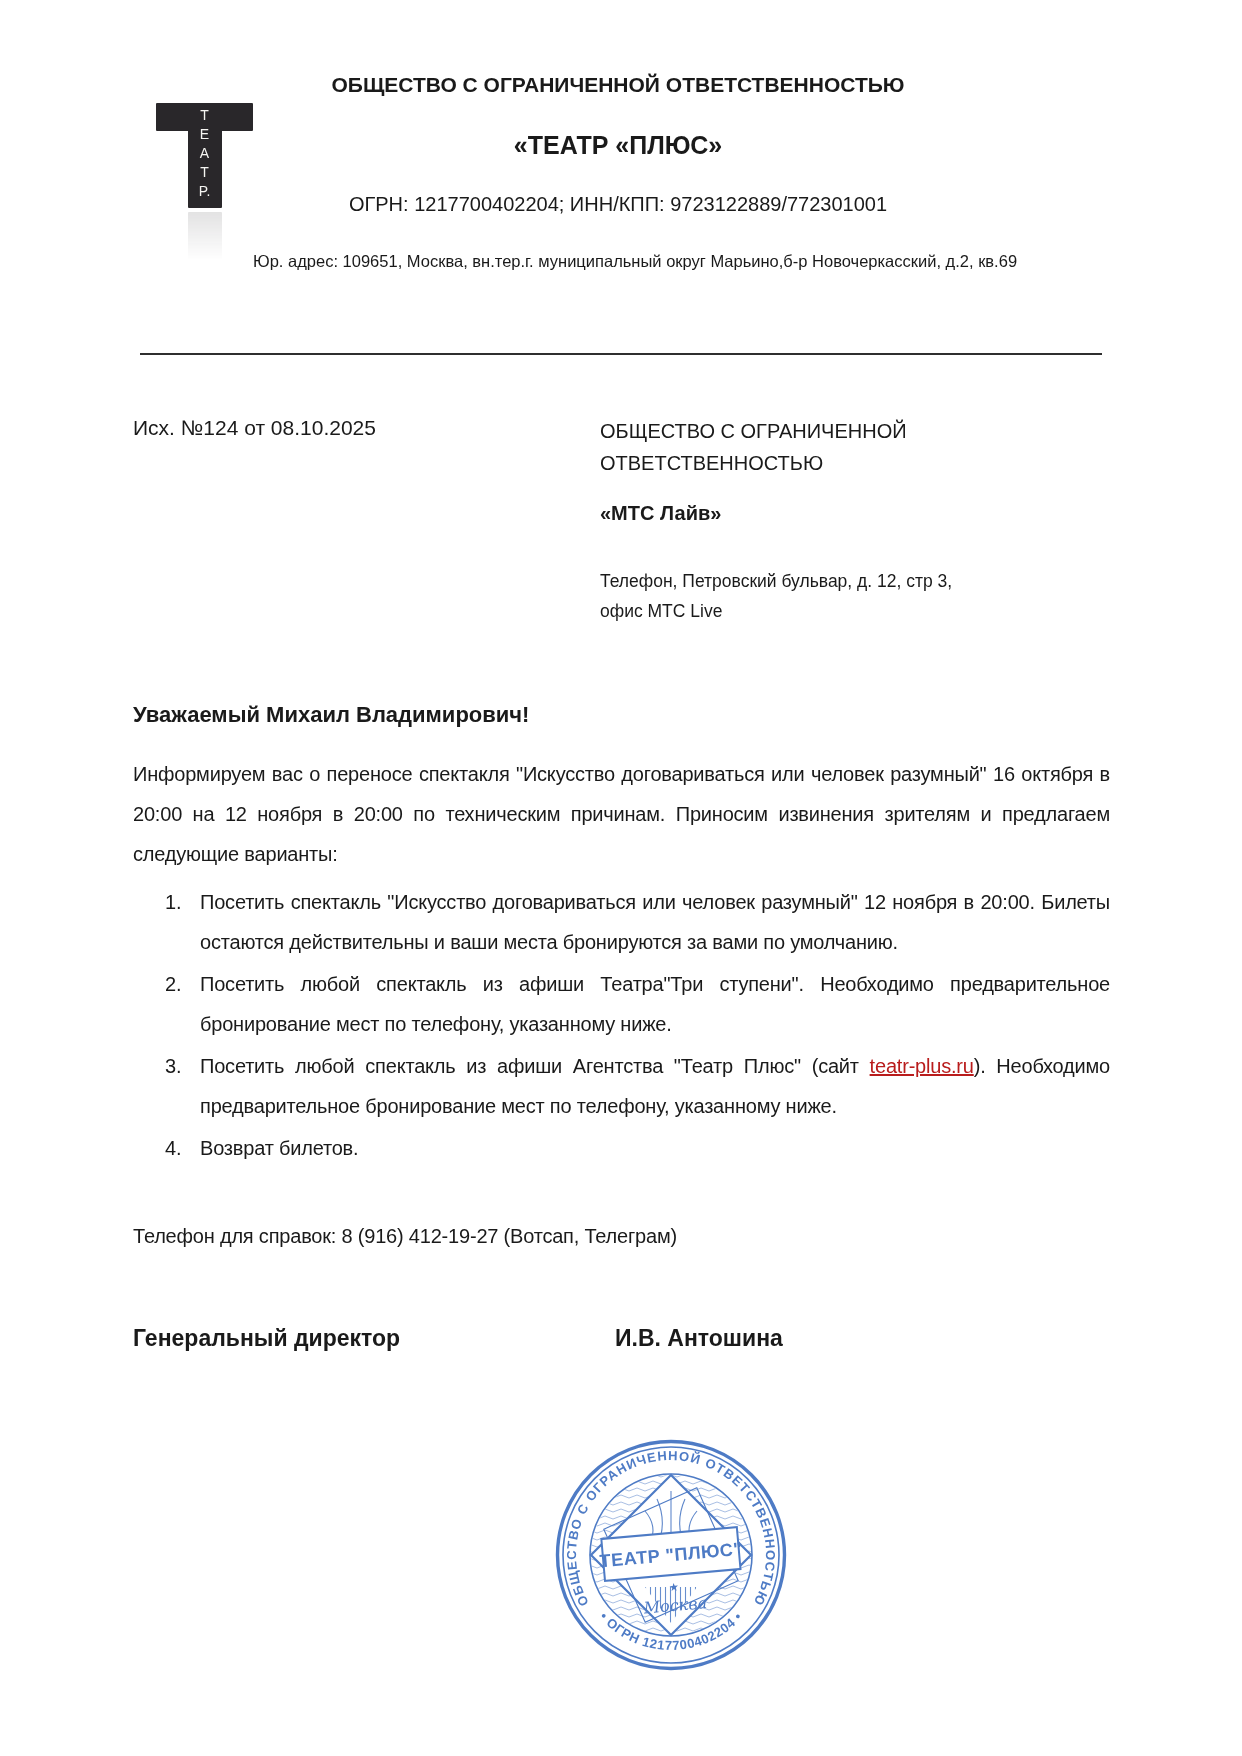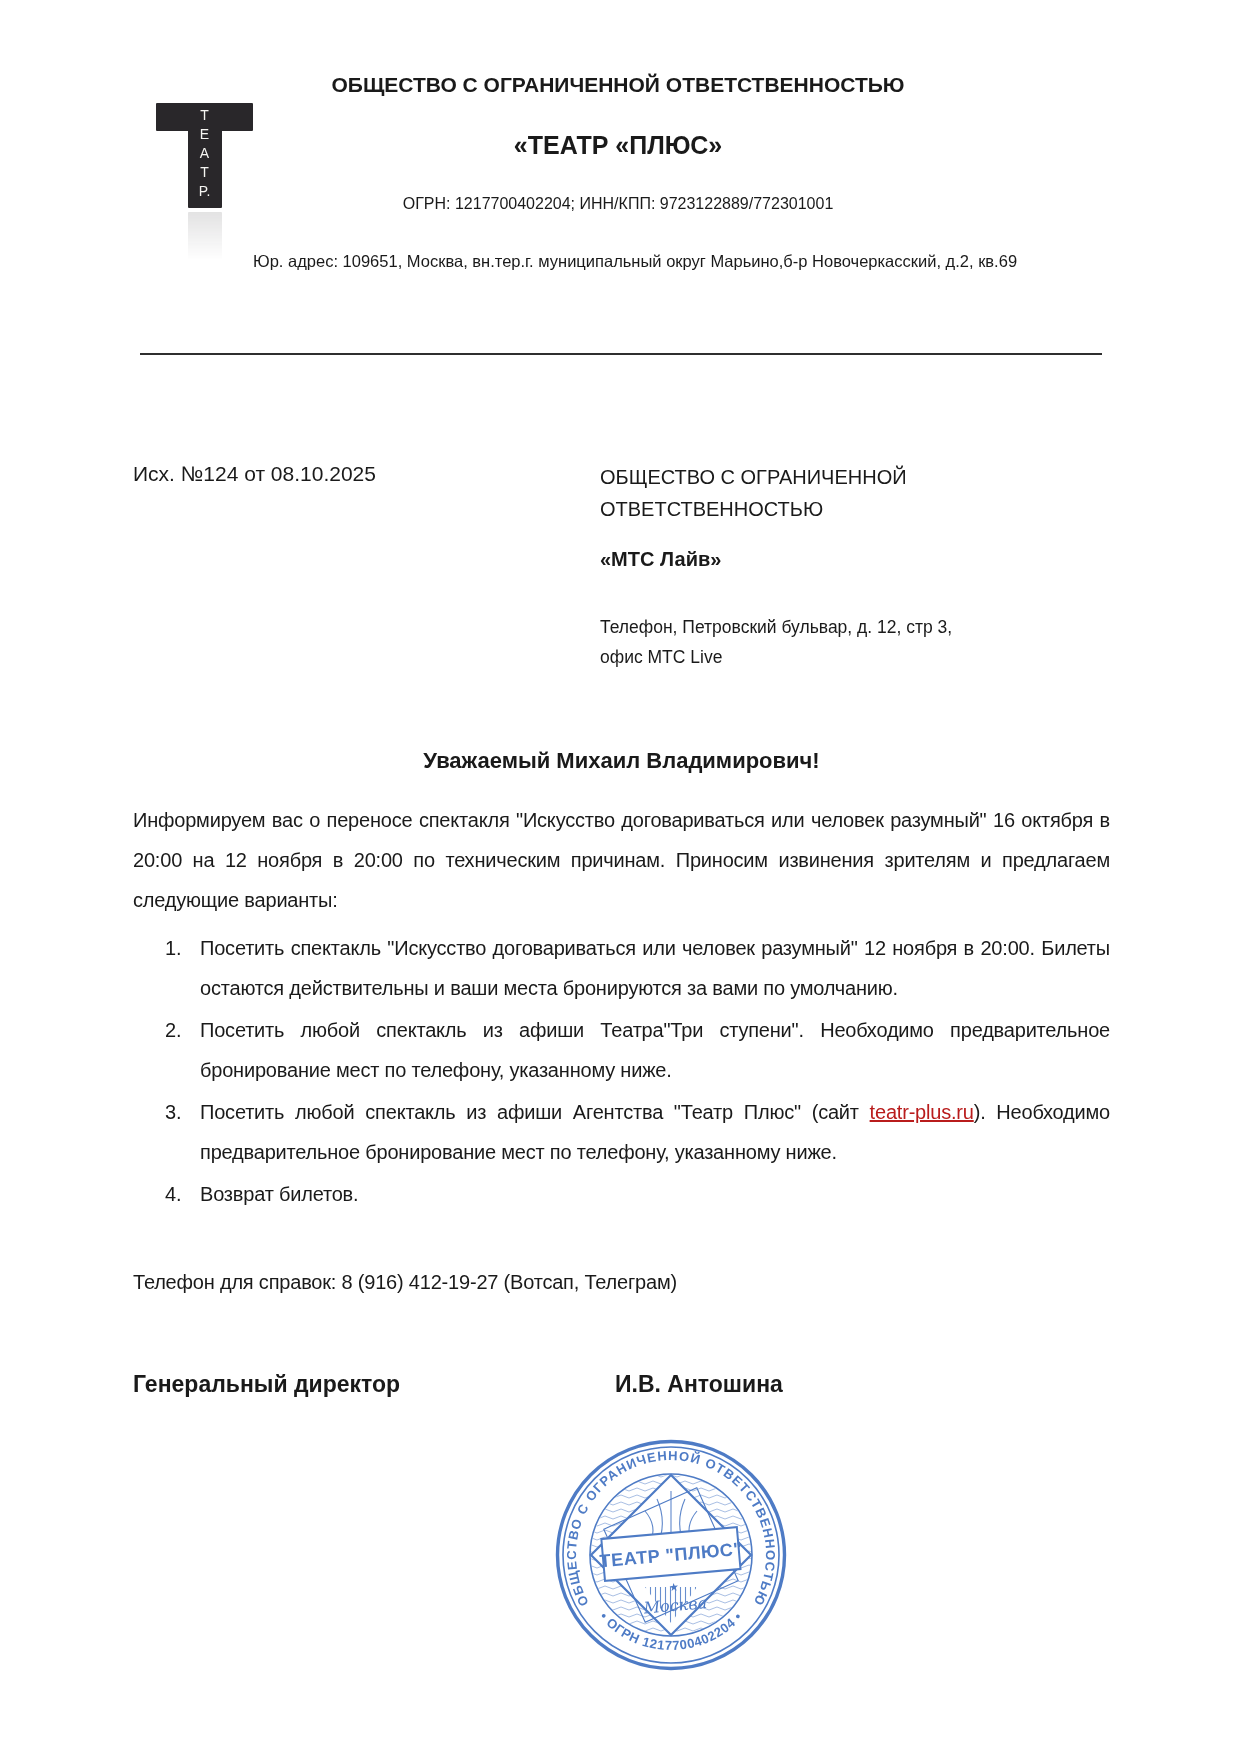--- a/index.html
+++ b/index.html
@@ -15,33 +15,33 @@
   .logo-stem{position:absolute;left:32px;top:3px;width:34px;height:105px;background:#29272a;border-radius:1px;}
   .logo-letters{position:absolute;left:32px;top:6px;width:34px;text-align:center;color:#f5f5f2;
     font-size:14px;line-height:19px;font-weight:400;letter-spacing:1px;}
   .logo-reflection{position:absolute;left:0;top:112px;width:97px;height:108px;
     transform:scaleY(-1);opacity:.13;
     -webkit-mask-image:linear-gradient(to top,#000 0%,transparent 45%);
     mask-image:linear-gradient(to top,#000 0%,transparent 45%);}
   .lh-text{margin-left:253px;width:730px;text-align:center;}
   .company-type{padding-top:72px;font-size:21px;line-height:25px;font-weight:bold;}
   .company-name{margin-top:34px;font-size:25px;line-height:28px;font-weight:bold;}
-  .company-reg{margin-top:33px;font-size:16px;line-height:24px;}
+  .company-reg{margin-top:33px;font-size:20px;line-height:24px;}
   .company-address{margin-top:36px;font-size:16.5px;line-height:19px;white-space:nowrap;}
   .divider{margin:41px 140px 0 140px;border-top:2px solid #2f2f2f;height:0;}
   
   .content{margin:0 132px 0 133px;}
-  .meta-row{display:flex;margin-top:106px;}
+  .meta-row{display:flex;margin-top:60px;}
   .outgoing-ref{width:467px;font-size:21px;line-height:25px;}
   .recipient{width:510px;}
   .recipient-company{font-size:20px;line-height:32px;font-weight:normal;}
   .recipient-name{margin-top:18px;font-size:20px;line-height:32px;font-weight:bold;}
   .recipient-address{margin-top:37px;font-size:17.5px;line-height:30px;}
   
-  .salutation{margin:76px 0 0 0;text-align:center;font-size:22px;line-height:26px;font-weight:bold;}
+  .salutation{margin:76px 0 0 0;text-align:left;font-size:22px;line-height:26px;font-weight:bold;}
   .body-par{margin:26px 0 0 0;font-size:20px;line-height:40px;text-align:justify;letter-spacing:-0.2px;}
   .options{margin-top:8px;}
   .option{position:relative;padding-left:67px;margin-bottom:2px;font-size:20px;line-height:40px;
     text-align:justify;letter-spacing:-0.2px;}
   .option .num{position:absolute;left:32px;top:0;}
   .link{color:#b91c1c;text-decoration:underline;cursor:pointer;}
   .phone-line{margin:48px 0 0 0;font-size:20px;line-height:40px;letter-spacing:-0.2px;}
   
   .sig-row{display:flex;margin-top:68px;font-size:23px;line-height:28px;font-weight:bold;}
   .sig-pos{width:482px;}

